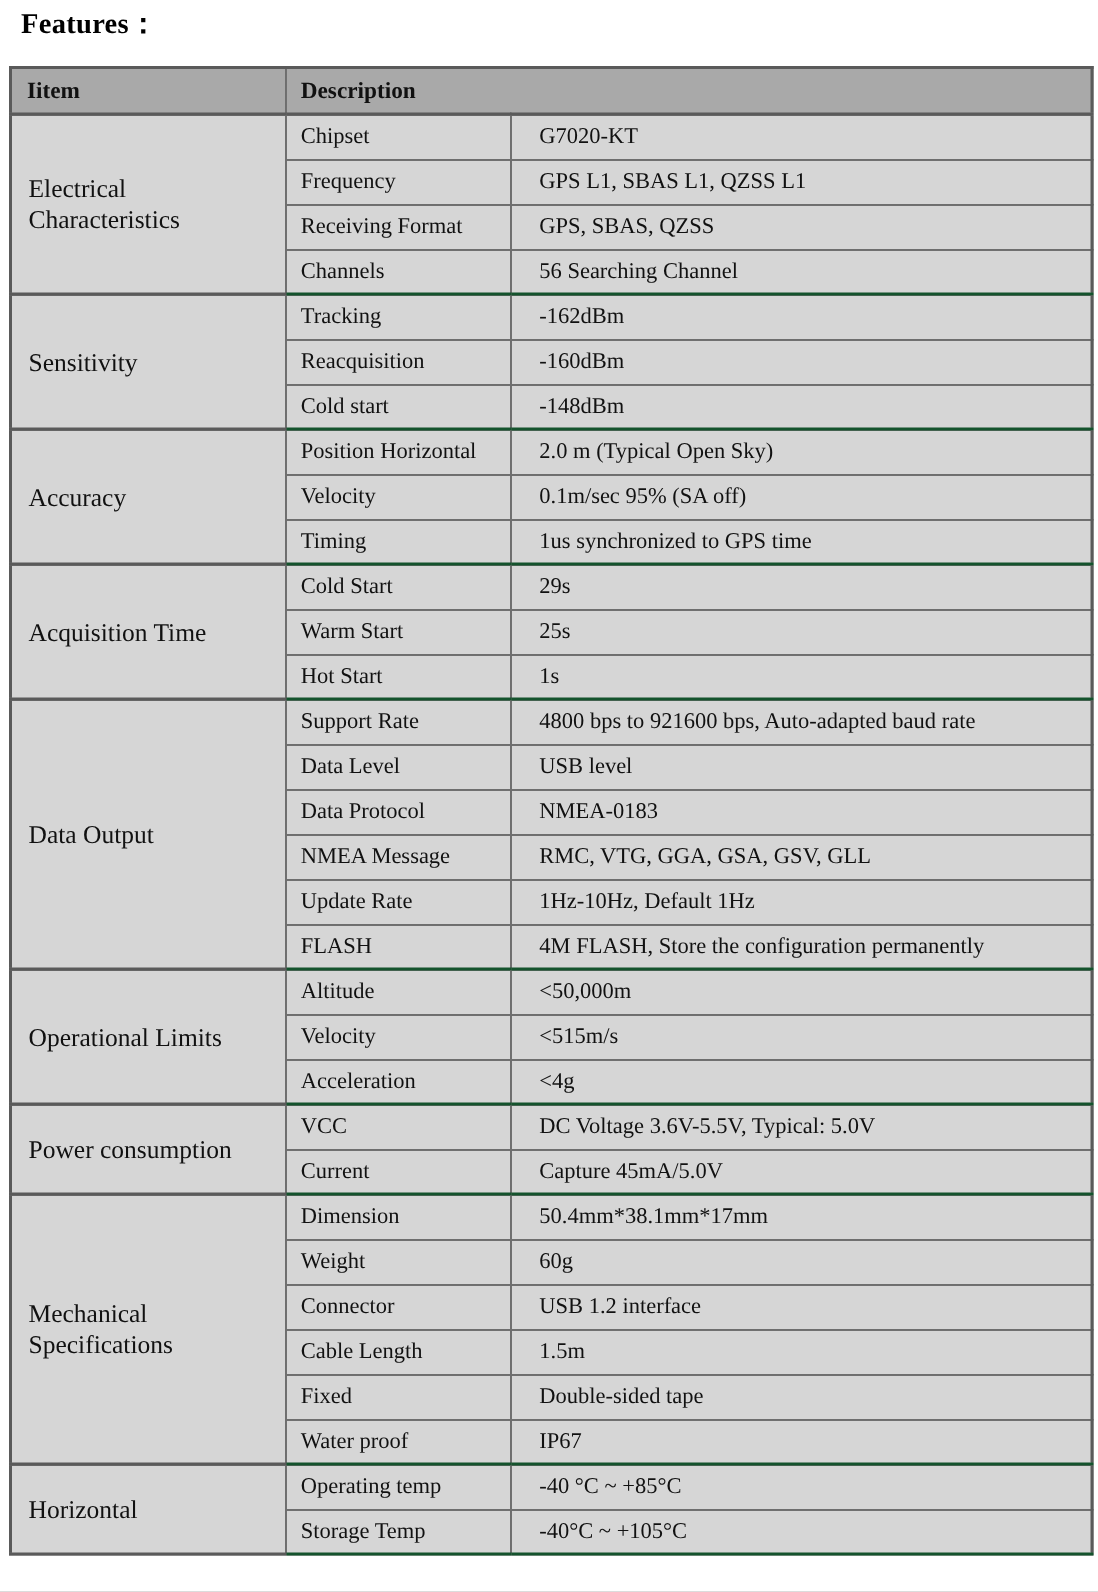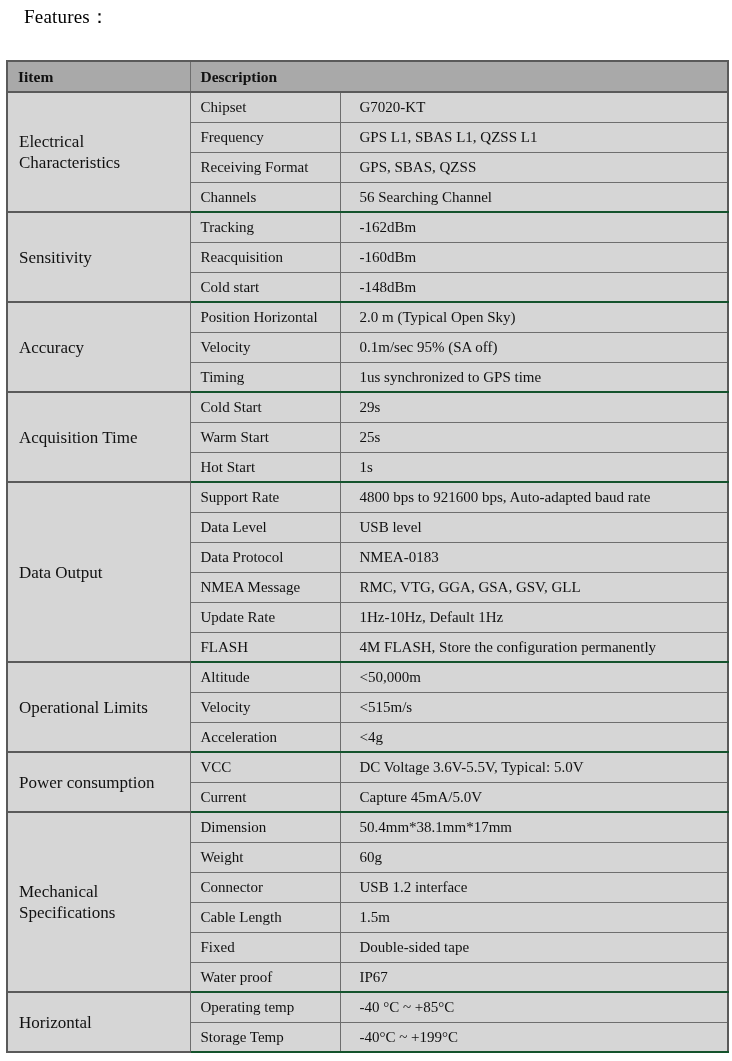--- a/index.html
+++ b/index.html
@@ -15,32 +15,32 @@
     overflow: hidden;
   }
   .page {
     position: relative;
     width: 732px;
     height: 1061px;
     box-sizing: border-box;
   }
   .doc-title {
     position: absolute;
-    left: 24px;
+    left: 14px;
     top: 4px;
     font-size: 19px;
-    font-weight: normal;
+    font-weight: bold;
     letter-spacing: 0.2px;
     line-height: 26px;
     color: #000000;
   }
   .spec-table {
     position: absolute;
     left: 6px;
-    top: 60px;
+    top: 44px;
     width: 721px;
     border-collapse: collapse;
     table-layout: fixed;
     background: #737373;
     border: 2px solid #5a5a5a;
   }
   .spec-table col.c-group { width: 183px; }
   .spec-table col.c-item  { width: 150px; }
   .spec-table col.c-desc  { width: 388px; }
 
@@ -237,18 +237,18 @@
           <td class="item-cell">Water proof</td>
           <td class="desc-cell">IP67</td>
         </tr>
         <tr class="group-start">
           <td class="group-cell" rowspan="2">Horizontal</td>
           <td class="item-cell">Operating temp</td>
           <td class="desc-cell">-40 °C ~ +85°C</td>
         </tr>
         <tr class="group-end">
           <td class="item-cell">Storage Temp</td>
-          <td class="desc-cell">-40°C ~ +199°C</td>
+          <td class="desc-cell">-40°C ~ +105°C</td>
         </tr>
       </tbody>
   </table>
 
 </div>
 
 </body></html>

